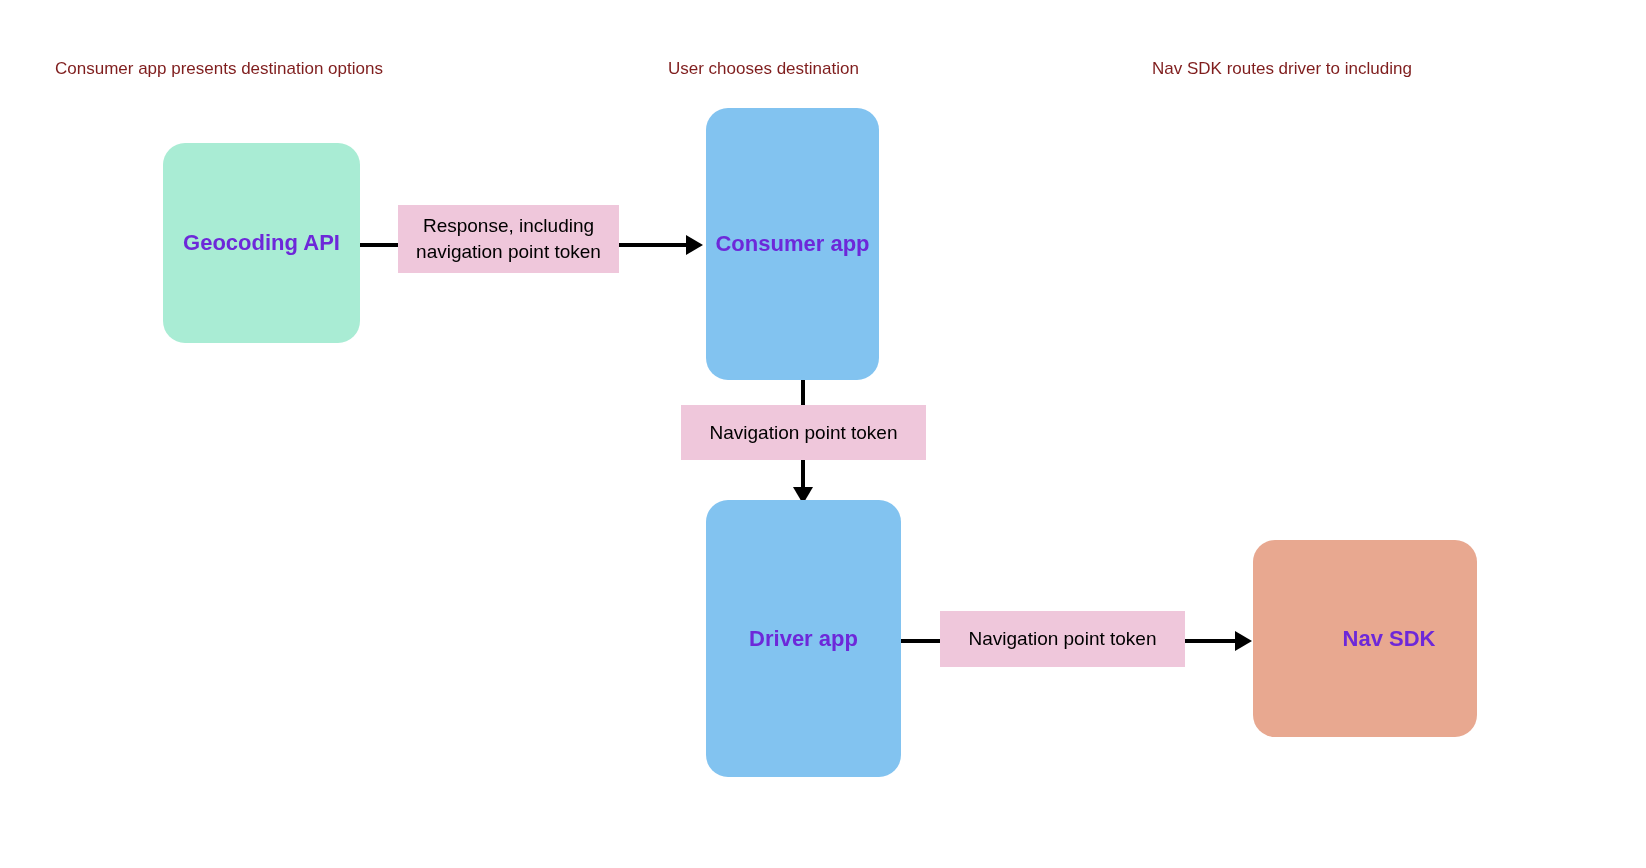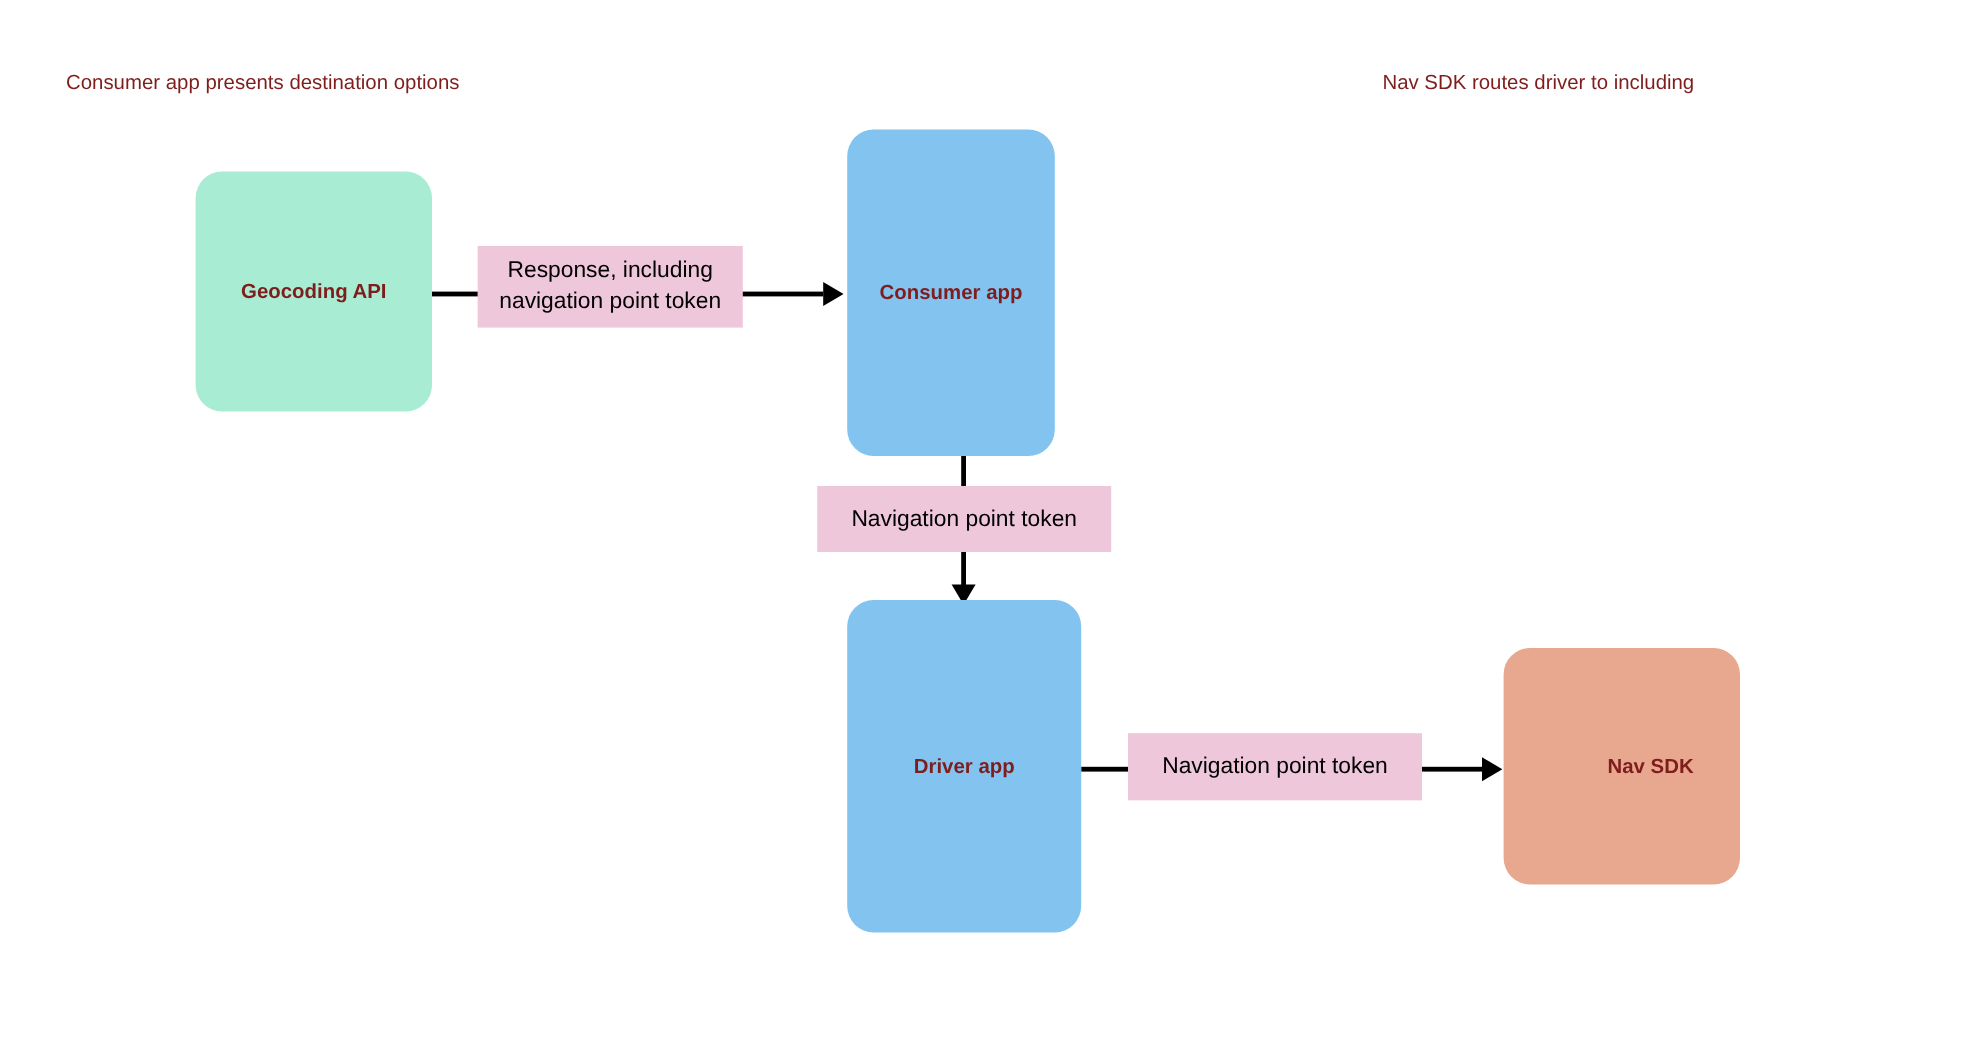--- a/index.html
+++ b/index.html
@@ -38,23 +38,23 @@
   
   .node {
     position: absolute;
     display: flex;
     align-items: center;
     justify-content: center;
     border-radius: 22px;
     box-sizing: border-box;
   }
   .node-label {
-    font-size: 17px;
+    font-size: 22px;
     font-weight: bold;
-    color: #7f1d1d;
+    color: #6d28d9;
     text-align: right;
     white-space: nowrap;
   }
 
   #node-geocoding-api {
     left: 163px;  top: 143px;
     width: 197px; height: 200px;
     background: #a9ecd4;
   }
   #node-consumer-app {
@@ -62,21 +62,21 @@
     width: 173px; height: 272px;
     background: #82c3f0;
   }
   #node-driver-app {
     left: 706px;  top: 500px;
     width: 195px; height: 277px;
     background: #82c3f0;
   }
   #node-nav-sdk {
     left: 1253px; top: 540px;
-    width: 197px; height: 197px;
+    width: 224px; height: 197px;
     background: #e8a890;
     padding-left: 48px;
   }
 
   
   .edge-line {
     position: absolute;
     background: #000000;
   }
   .edge-h { height: 4px; }
@@ -139,20 +139,21 @@
     width: 245px; height: 56px;
   }
 </style>
 </head>
 <body>
 
 <div id="canvas">
 
   <div class="col-header" id="header-consumer">Consumer app presents destination options</div>
 
+  <div class="col-header" id="header-user">User chooses destination</div>
 
   <div class="col-header" id="header-navsdk">Nav SDK routes driver to including</div>
 
   <div class="edge-line edge-h" id="edge1-seg-a"></div>
   <div class="edge-line edge-h" id="edge1-seg-b"></div>
   <div class="arrowhead-right" id="edge1-arrow"></div>
 
   <div class="edge-line edge-v" id="edge2-seg-a"></div>
   <div class="edge-line edge-v" id="edge2-seg-b"></div>
   <div class="arrowhead-down" id="edge2-arrow"></div>

